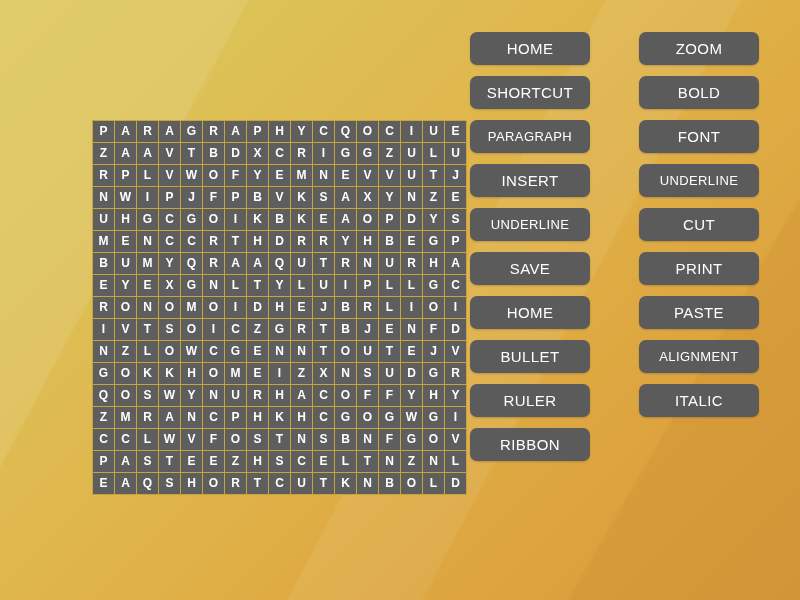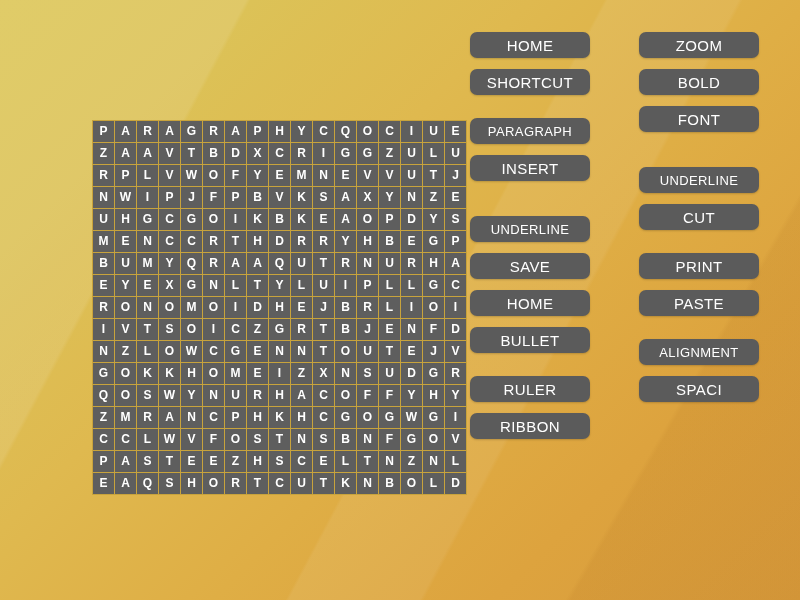--- a/index.html
+++ b/index.html
@@ -46,34 +46,34 @@
   #wordlist{
     position:absolute;left:470px;top:32px;
     width:310px;
     display:grid;
     grid-template-columns:120px 120px;
     column-gap:49px;
     row-gap:11px;
     grid-auto-flow:row;
   }
   .word-btn{
-    height:26px;
+    height:33px;
     background:#5b5b5b;
     border-radius:7px;
     color:#ffffff;
     font-size:15px;
     font-family:"Liberation Sans",sans-serif;
     display:flex;align-items:center;justify-content:center;
     letter-spacing:.4px;
     box-shadow:0 1px 2px rgba(0,0,0,.18);
     user-select:none;
     white-space:nowrap;
     overflow:hidden;
   }
-  .word-btn.long{font-size:13px;margin-top:12px;}
+  .word-btn.long{font-size:13px;}
 </style>
 </head>
 <body>
 
 <div class="sheen"></div>
 
 <div id="grid-wrap">
   <table class="grid">
     <tbody id="grid-body">
         <tr>
@@ -414,15 +414,15 @@
     <div class="word-btn long">UNDERLINE</div>
     <div class="word-btn long">UNDERLINE</div>
     <div class="word-btn">CUT</div>
     <div class="word-btn">SAVE</div>
     <div class="word-btn">PRINT</div>
     <div class="word-btn">HOME</div>
     <div class="word-btn">PASTE</div>
     <div class="word-btn">BULLET</div>
     <div class="word-btn long">ALIGNMENT</div>
     <div class="word-btn">RULER</div>
-    <div class="word-btn">SPACI</div>
+    <div class="word-btn">ITALIC</div>
     <div class="word-btn">RIBBON</div>
   </div>
 
 </body></html>

